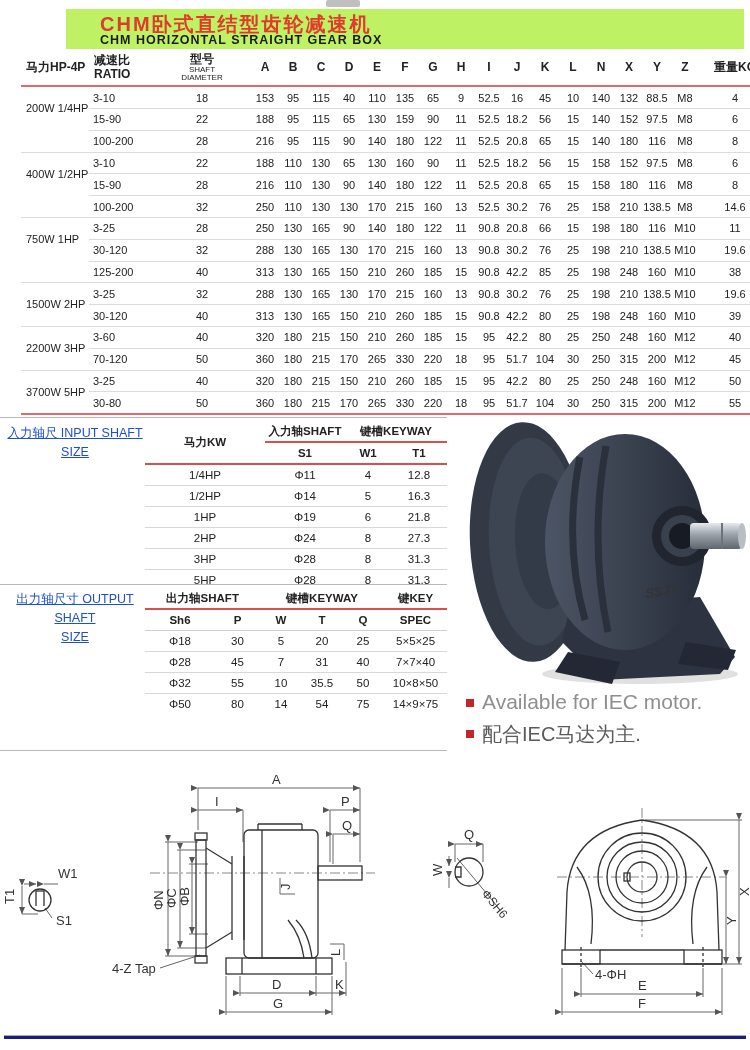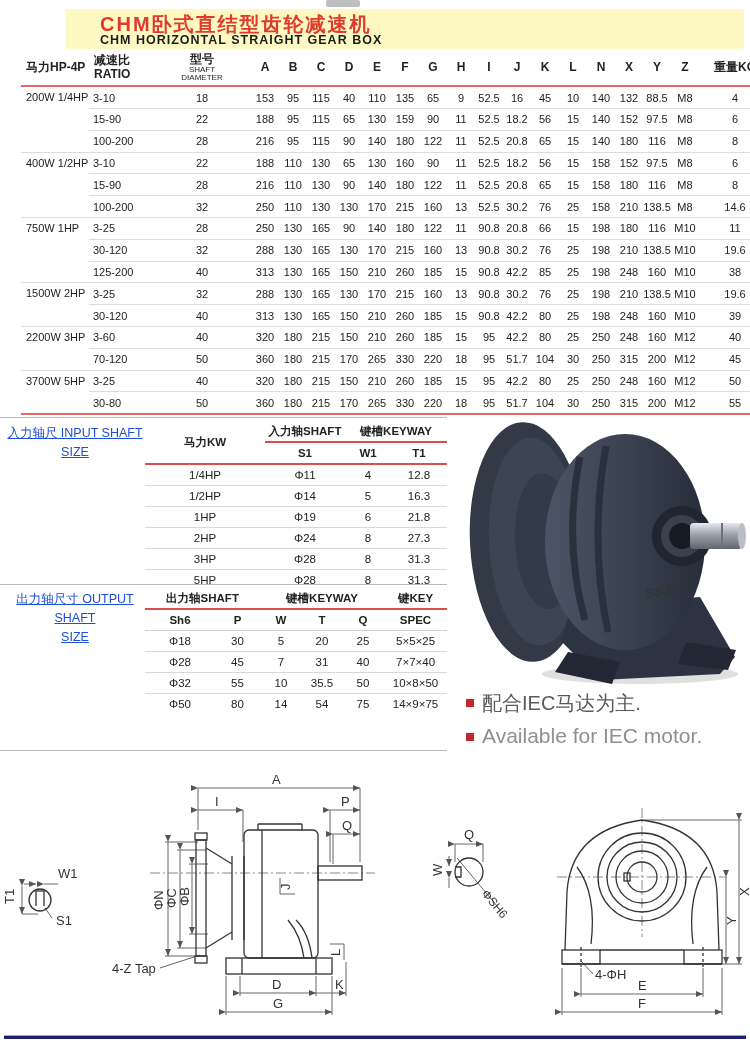--- a/index.html
+++ b/index.html
@@ -1,32 +1,32 @@
 <!DOCTYPE html>
 <html><head>
 <meta charset="utf-8">
 <style>
   html,body{margin:0;padding:0;background:#e9e9e9;}
   .page{position:relative;width:750px;height:1050px;background:#ffffff;overflow:hidden;
         font-family:"Liberation Sans", sans-serif;color:#222;}
   
-  .banner{position:absolute;left:66px;top:9px;width:678px;height:40px;background:#fef9c3;}
+  .banner{position:absolute;left:66px;top:9px;width:678px;height:40px;background:#bef264;}
   .title-cn{position:absolute;left:34px;top:2px;font-size:20px;font-weight:bold;color:#e03a2c;letter-spacing:2px;}
   .title-en{position:absolute;left:34px;top:24px;font-size:12.5px;font-weight:bold;color:#1c1c1c;letter-spacing:1px;}
   .top-artifact{position:absolute;left:326px;top:0;width:34px;height:7px;background:#8a8a8a;opacity:.55;border-radius:2px;}
   
   .main-wrap{position:absolute;left:0;top:52px;width:750px;}
   table{border-collapse:collapse;table-layout:fixed;}
   .main-t{width:750px;font-size:11px;margin-left:21px;}
   .main-t th{font-weight:bold;vertical-align:middle;padding:1px 0 3px 0;line-height:1.1;}
   .main-t thead tr{border-bottom:2px solid #e06a6a;}
   .main-t td{text-align:center;height:20.8px;padding:0;border-top:1px solid #dcdcdc;white-space:nowrap;}
   .main-t tbody tr:first-child td{border-top:none;}
   .main-t tr{page-break-inside:avoid;}
-  .main-t td.power{text-align:left;padding-left:5px;vertical-align:top;padding-top:4px;border-top:1px solid #dcdcdc;}
+  .main-t td.power{text-align:left;padding-left:5px;vertical-align:top;padding-top:15px;border-top:1px solid #dcdcdc;}
   .main-t tbody tr:first-child td.power{border-top:none;}
   .main-t td.ratio{text-align:left;padding-left:4px;}
   .main-t tbody{border-bottom:2px solid #e06a6a;}
   .h-left{text-align:left;padding-left:5px !important;}
   .tiny{font-size:8px;line-height:1.0;font-weight:normal;}
   .hdr2{font-size:12px;}
   
   .section-label{position:absolute;width:150px;text-align:center;font-size:12.5px;line-height:1.5;color:#1d4ed8;text-decoration:underline;}
   .sub-t{position:absolute;font-size:11.5px;}
   .sub-t th{font-weight:bold;padding:0;height:20px;line-height:1.1;}
@@ -585,25 +585,25 @@
     <circle cx="232" cy="134" r="13" fill="#171b23"></circle>
     <rect x="240" y="121" width="52" height="26" rx="4" fill="url(#gs)"></rect>
     <line x1="272" y1="121" x2="272" y2="147" stroke="#6d737b" stroke-width="2"></line>
     <ellipse cx="292" cy="134" rx="4" ry="13" fill="#b9bec5"></ellipse>
     <text x="196" y="196" transform="rotate(-8 196 196)" font-size="15" font-style="italic" font-weight="bold" fill="#1b202a" opacity="0.85">SSJT</text>
   </svg>
 
   <div class="bullets">
     <div class="bullet-row">
       <span class="bsq"></span>
-      <span class="note-cn">配合IEC马达为主.</span>
+      <span class="note-en">Available for IEC motor.</span>
     </div>
     <div class="bullet-row">
       <span class="bsq"></span>
-      <span class="note-en">Available for IEC motor.</span>
+      <span class="note-cn">配合IEC马达为主.</span>
     </div>
   </div>
 
   <svg class="draw" style="left:0;top:772px" width="405" height="262" viewBox="0 0 405 262">
     <defs>
       <marker id="ar" markerWidth="9" markerHeight="8" refX="7" refY="3" orient="auto">
         <path d="M0,0 L7,3 L0,6 Z" fill="#555"></path>
       </marker>
     </defs>
     <g stroke="#666" stroke-width="1" fill="none">

